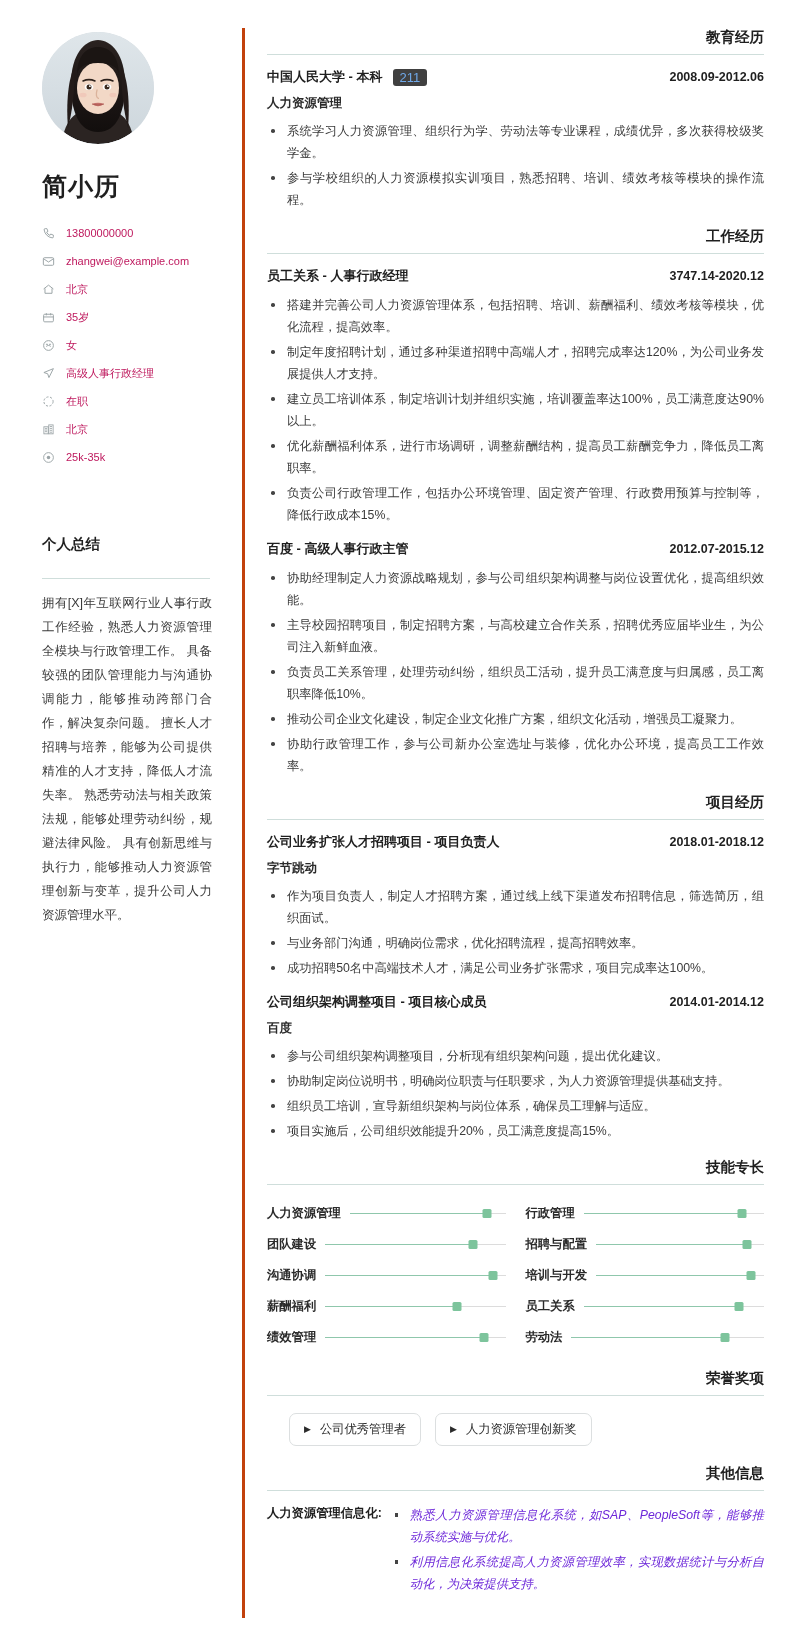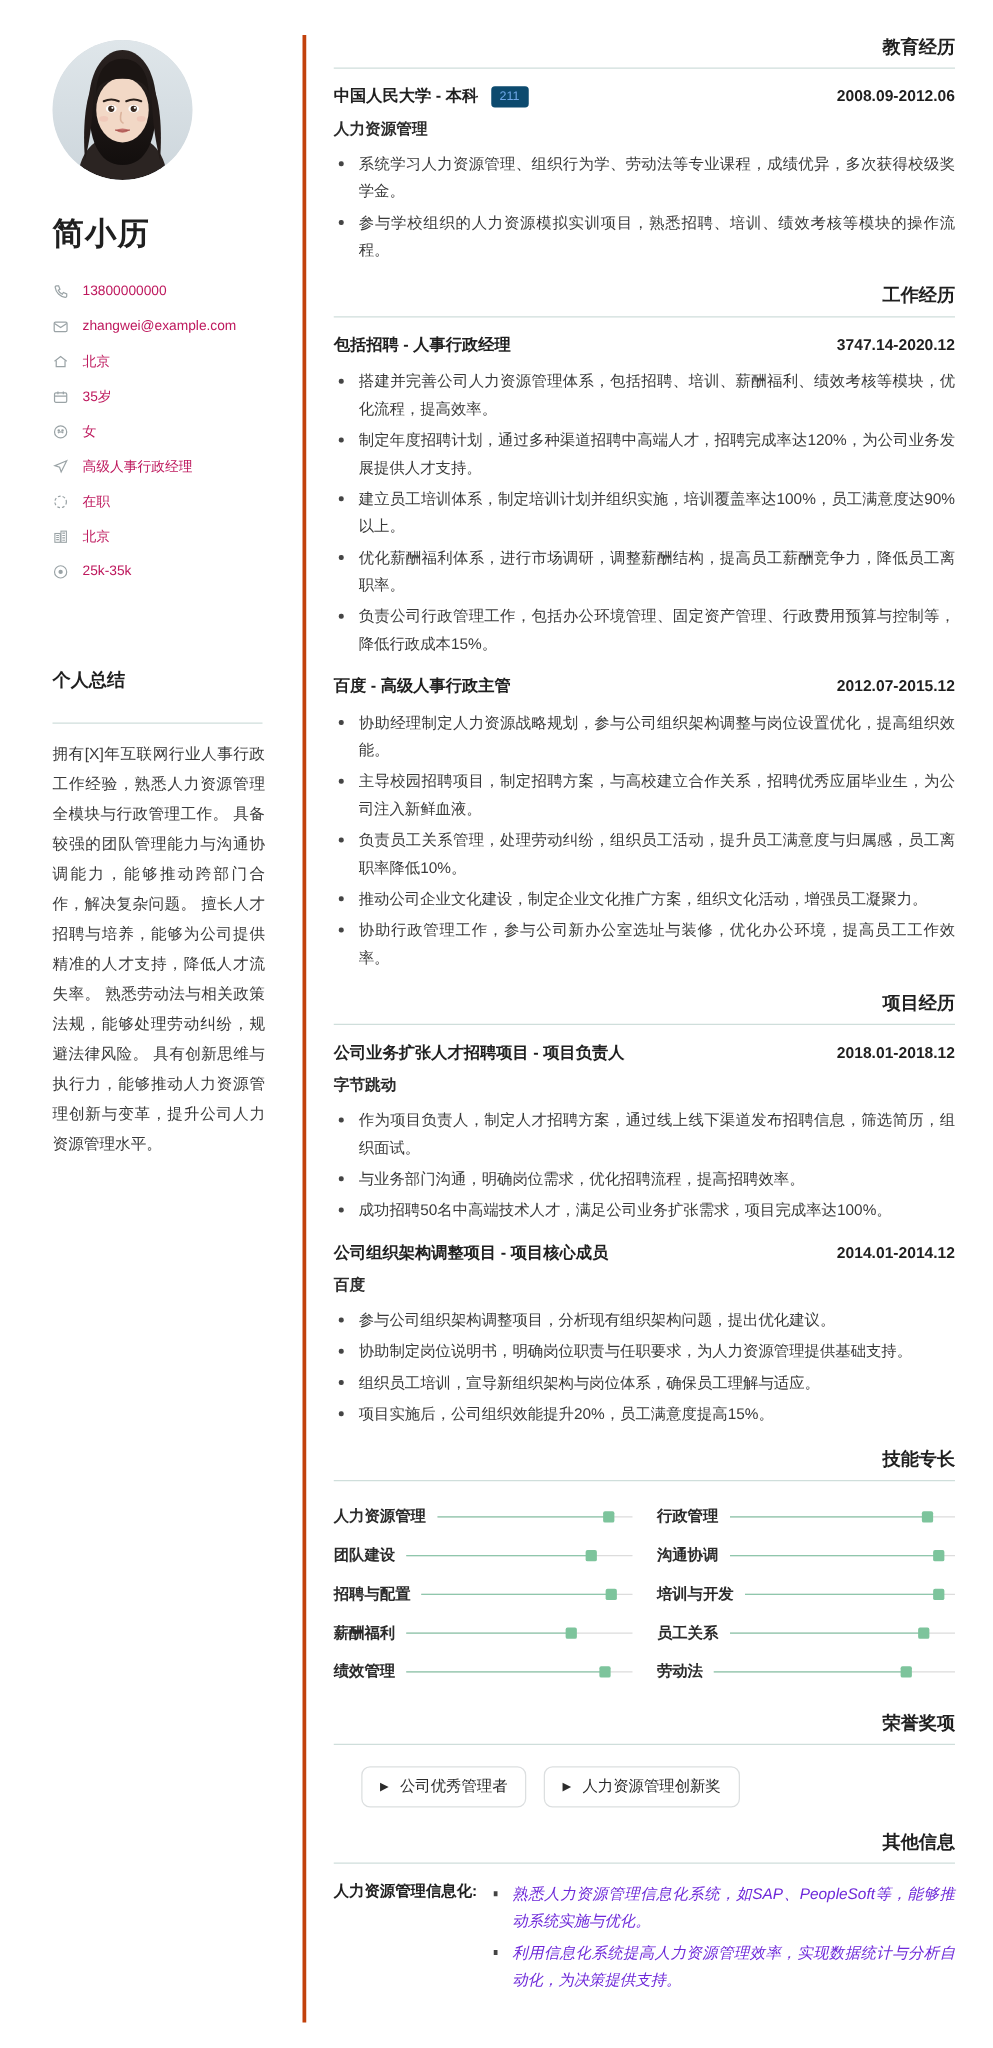--- a/index.html
+++ b/index.html
@@ -112,24 +112,24 @@
   .entry-title {
     font-size: 13px;
     font-weight: bold;
     color: #1f1f1f;
     display: flex;
     align-items: center;
   }
   .tag-211 {
     display: inline-block;
     margin-left: 10px;
-    font-size: 10px;
+    font-size: 13px;
     font-weight: normal;
     color: #6fa8e8;
-    background: #0c4a6e;
+    background: #404040;
     border-radius: 3px;
     padding: 1px 7px;
     line-height: 15px;
   }
   .entry-date {
     font-size: 12.5px;
     font-weight: bold;
     color: #1f1f1f;
     white-space: nowrap;
   }
@@ -423,21 +423,21 @@
           <li>参与学校组织的人力资源模拟实训项目，熟悉招聘、培训、绩效考核等模块的操作流程。</li>
         </ul>
       </div>
     </section>
 
     <section class="section">
       <div class="section-title">工作经历</div>
 
       <div class="entry">
         <div class="entry-head">
-          <div class="entry-title">包括招聘 - 人事行政经理</div>
+          <div class="entry-title">员工关系 - 人事行政经理</div>
           <div class="entry-date">3747.14-2020.12</div>
         </div>
         <ul class="bullets">
           <li>搭建并完善公司人力资源管理体系，包括招聘、培训、薪酬福利、绩效考核等模块，优化流程，提高效率。</li>
           <li>制定年度招聘计划，通过多种渠道招聘中高端人才，招聘完成率达120%，为公司业务发展提供人才支持。</li>
           <li>建立员工培训体系，制定培训计划并组织实施，培训覆盖率达100%，员工满意度达90%以上。</li>
           <li>优化薪酬福利体系，进行市场调研，调整薪酬结构，提高员工薪酬竞争力，降低员工离职率。</li>
           <li>负责公司行政管理工作，包括办公环境管理、固定资产管理、行政费用预算与控制等，降低行政成本15%。</li>
         </ul>
       </div>
@@ -509,33 +509,33 @@
           </div>
           <div class="skill-row">
             <span class="skill-name">团队建设</span>
             <span class="skill-track">
               <span class="rail"></span>
               <span class="fill" style="width: 82%;"></span>
               <span class="knob" style="left: 82%;"></span>
             </span>
           </div>
           <div class="skill-row">
+            <span class="skill-name">招聘与配置</span>
+            <span class="skill-track">
+              <span class="rail"></span>
+              <span class="fill" style="width: 90%;"></span>
+              <span class="knob" style="left: 90%;"></span>
+            </span>
+          </div>
+          <div class="skill-row">
             <span class="skill-name">沟通协调</span>
             <span class="skill-track">
               <span class="rail"></span>
               <span class="fill" style="width: 93%;"></span>
               <span class="knob" style="left: 93%;"></span>
-            </span>
-          </div>
-          <div class="skill-row">
-            <span class="skill-name">招聘与配置</span>
-            <span class="skill-track">
-              <span class="rail"></span>
-              <span class="fill" style="width: 90%;"></span>
-              <span class="knob" style="left: 90%;"></span>
             </span>
           </div>
           <div class="skill-row">
             <span class="skill-name">培训与开发</span>
             <span class="skill-track">
               <span class="rail"></span>
               <span class="fill" style="width: 92%;"></span>
               <span class="knob" style="left: 92%;"></span>
             </span>
           </div>

